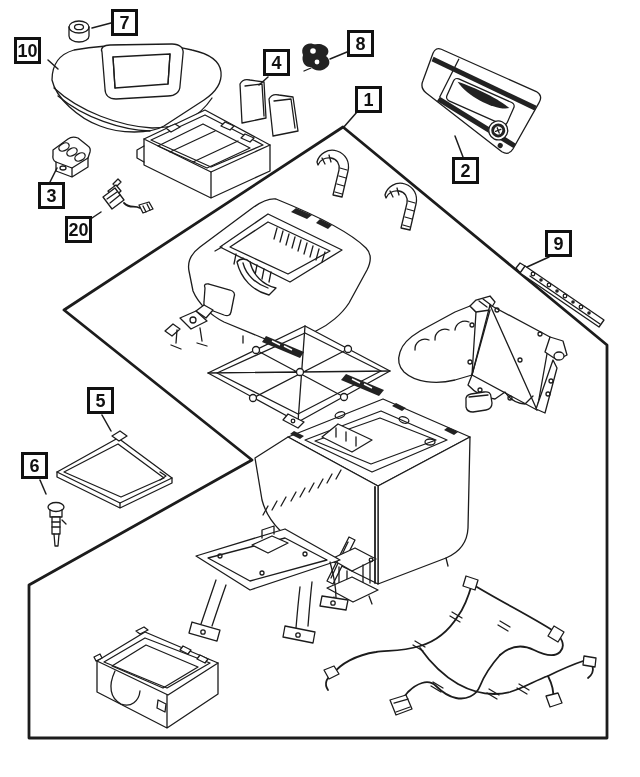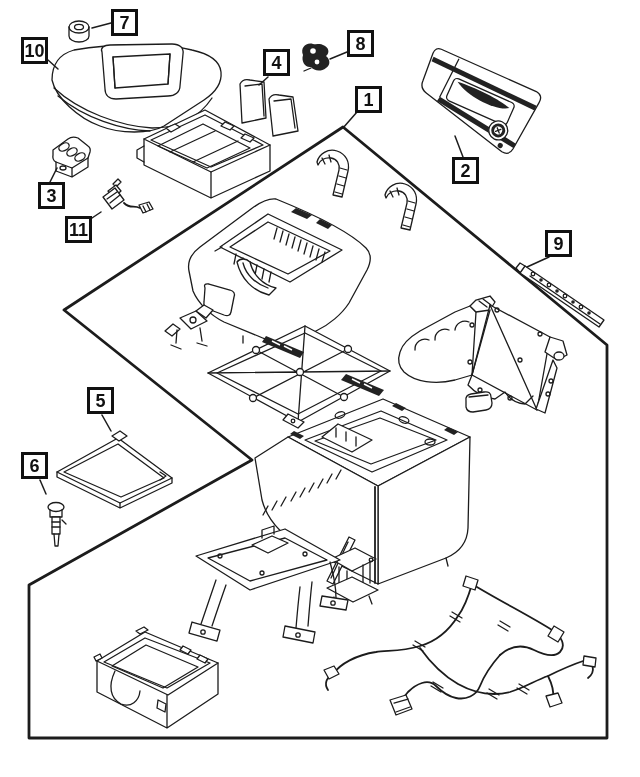--- a/index.html
+++ b/index.html
@@ -315,16 +315,16 @@
 
   <div class="callout" style="left:355px;top:86px">1</div>
   <div class="callout" style="left:452px;top:157px">2</div>
   <div class="callout" style="left:38px;top:182px">3</div>
   <div class="callout" style="left:263px;top:49px">4</div>
   <div class="callout" style="left:87px;top:387px">5</div>
   <div class="callout" style="left:21px;top:452px">6</div>
   <div class="callout" style="left:111px;top:9px">7</div>
   <div class="callout" style="left:347px;top:30px">8</div>
   <div class="callout" style="left:545px;top:230px">9</div>
-  <div class="callout" style="left:21px;top:37px">10</div>
-  <div class="callout" style="left:65px;top:216px">11</div>
+  <div class="callout" style="left:14px;top:37px">10</div>
+  <div class="callout" style="left:65px;top:216px">20</div>
 
 </div>
 
 </body></html>

